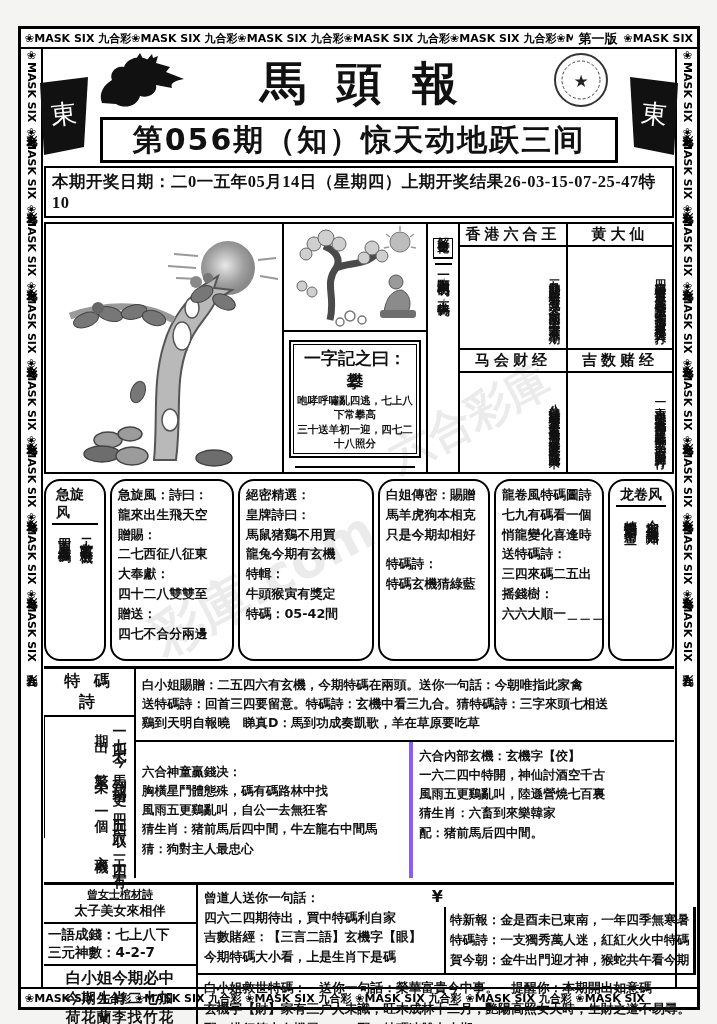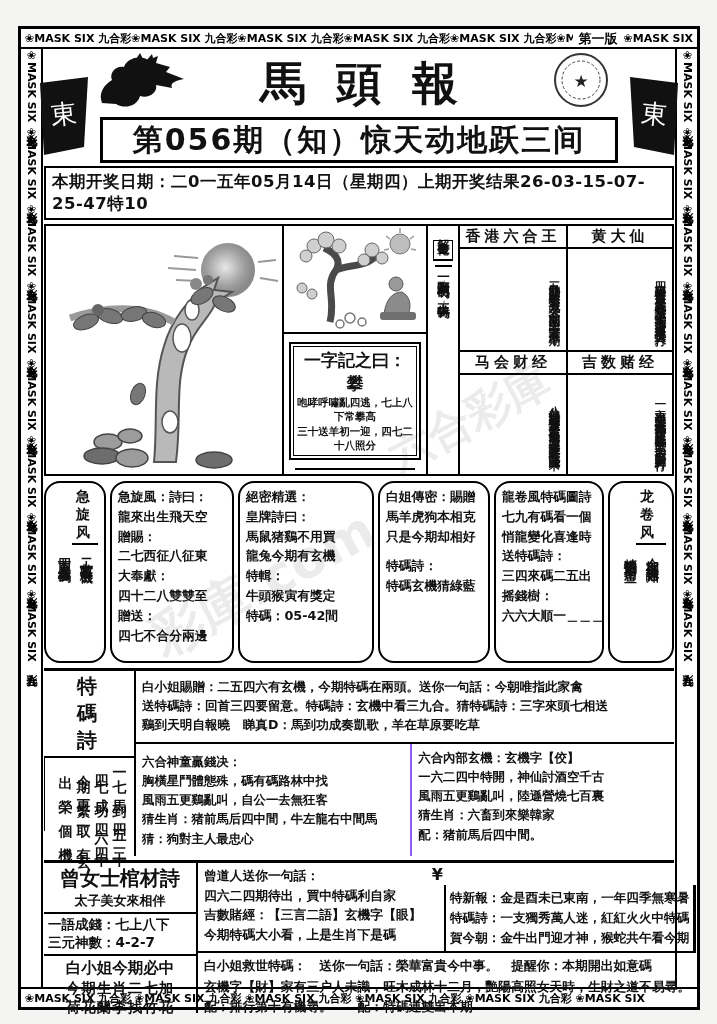--- a/index.html
+++ b/index.html
@@ -21,21 +21,21 @@
   .masthead-title{position:absolute;left:0;right:0;top:2px;text-align:center;
        font-family:"DejaVu Serif","Liberation Serif",serif;font-weight:700;font-size:46px;letter-spacing:30px;text-indent:30px;}
   .horse{position:absolute;left:52px;top:2px;}
   .stamp{position:absolute;right:64px;top:0;}
   .flag{position:absolute;top:26px;width:54px;height:84px;}
   .flag.l{left:-6px;} .flag.r{right:-6px;}
   .banner{position:absolute;left:56px;right:56px;bottom:0;border:3px solid #000;background:#fff;
        text-align:center;font-weight:700;font-size:30px;line-height:40px;letter-spacing:2px;}
   
   .datebar{flex:0 0 auto;border:2px solid #000;margin-top:3px;font-weight:700;font-size:16.5px;
-       padding:3px 6px;letter-spacing:0.5px;}
+       padding:3px 6px;letter-spacing:0.5px;font-family:Liberation Serif, serif;}
   
   .upper{flex:0 0 auto;display:flex;margin-top:4px;height:248px;border:2px solid #000;}
   .pic-main{flex:0 0 236px;border-right:2px solid #000;position:relative;overflow:hidden;}
   .midcol{flex:0 0 142px;border-right:2px solid #000;display:flex;flex-direction:column;}
   .bonsai{height:106px;border-bottom:2px solid #000;overflow:hidden;}
   .wordbox-wrap{flex:1;padding:8px 5px 4px 5px;display:flex;flex-direction:column;align-items:stretch;}
   .wordbox{border:2px solid #000;padding:2px;flex:1;}
   .wordbox-in{border:1px solid #000;height:100%;box-sizing:border-box;display:flex;flex-direction:column;justify-content:space-around;text-align:center;padding:2px;}
   .wordbox-title{font-weight:700;font-size:17px;}
   .wordbox-line{font-weight:700;font-size:10.5px;font-family:"DejaVu Serif","Liberation Serif",serif;}
@@ -47,45 +47,45 @@
   .versegrid{flex:1;display:grid;grid-template-columns:1fr 1fr;grid-template-rows:1fr 1fr;}
   .versecell{display:flex;flex-direction:column;overflow:hidden;}
   .versecell.bl{border-left:2px solid #000;} .versecell.bt{border-top:2px solid #000;}
   .versetitle{border-bottom:2px solid #000;text-align:center;font-weight:700;font-size:15px;letter-spacing:4px;padding:1px 0;}
   .versecols{flex:1;writing-mode:vertical-rl;text-orientation:upright;display:flex;justify-content:center;padding:3px 0;}
   .versecols>div{font-weight:700;font-size:11.5px;letter-spacing:2px;margin:0 4.5px;}
   
   .midband{flex:0 0 auto;display:flex;gap:4px;margin-top:5px;height:182px;}
   .rbox{border:2px solid #000;border-radius:16px;box-sizing:border-box;padding:4px 6px;overflow:hidden;}
   .vbox{display:flex;flex-direction:column;align-items:center;}
-  .vbox-title{font-weight:700;font-size:14px;border-bottom:2px solid #000;padding:1px 4px;margin-bottom:3px;margin-left:20px;}
+  .vbox-title{font-weight:700;font-size:14px;border-bottom:2px solid #000;padding:1px 4px;margin-bottom:3px;}
   .vbox-cols{flex:1;writing-mode:vertical-rl;text-orientation:upright;}
   .vbox-cols>div{font-weight:700;font-size:13px;letter-spacing:2px;margin:0 4px;}
   .plainlines>div{font-weight:700;font-size:12.8px;line-height:1.55;white-space:nowrap;}
   .gap-top{margin-top:10px;}
   
   .temaband{flex:0 0 auto;display:flex;margin-top:5px;border-top:3px solid #000;min-height:182px;}
   .temabox{flex:0 0 90px;border-right:2px solid #000;display:flex;flex-direction:column;}
-  .tema-title{border-bottom:2px solid #000;text-align:center;font-weight:700;font-size:20px;letter-spacing:4px;padding:2px 16px;}
+  .tema-title{border-bottom:2px solid #000;text-align:center;font-weight:700;font-size:16px;letter-spacing:4px;padding:2px 16px;}
   .tema-cols{flex:1;writing-mode:vertical-rl;text-orientation:upright;display:flex;justify-content:center;}
   .tema-cols>div{font-weight:700;font-size:14px;letter-spacing:5px;padding:6px 5px;border-left:1px solid #000;}
   .tema-cols>div:last-child{border-left:none;}
   .temaright{flex:1;display:flex;flex-direction:column;}
   .bxj-para{border-bottom:2px solid #000;padding:7px 6px;}
   .bxj-para>div{font-weight:700;font-size:12.6px;line-height:1.5;white-space:nowrap;}
   .temabot{flex:1;display:flex;}
-  .shentong{flex:1.05;padding:8px 6px;border-right:2px solid #8b5cf6;}
+  .shentong{flex:1.05;padding:20px 6px;border-right:4px solid #8b5cf6;}
   .neibu{flex:1;padding:4px 6px;}
   .shentong>div,.neibu>div{font-weight:700;font-size:12.4px;line-height:1.55;white-space:nowrap;}
   
   .bottomband{flex:1;display:flex;border-top:3px solid #000;margin-top:4px;min-height:150px;}
   .leftcol{flex:0 0 152px;border-right:2px solid #000;display:flex;flex-direction:column;}
   .lcell{border-bottom:2px solid #000;padding:2px 4px;text-align:center;}
   .lcell:last-child{border-bottom:none;flex:1;}
-  .coffin-title{font-family:"DejaVu Serif","Liberation Serif",serif;font-weight:700;font-size:20px;}
+  .coffin-title{font-family:"DejaVu Serif","Liberation Serif",serif;font-weight:700;font-size:11px;text-decoration:underline;}
   .coffin-sub{font-family:"DejaVu Serif","Liberation Serif",serif;font-weight:700;font-size:13px;}
   .lcell .num{font-weight:700;font-size:13.5px;text-align:left;}
   .bzz-title{font-weight:700;font-size:15.5px;}
   .bzz-line{font-weight:700;font-size:14.5px;letter-spacing:1px;}
   .rightcol{flex:1;display:flex;flex-direction:column;}
   .brow1{display:flex;border-bottom:2px solid #000;}
   .zengdao{flex:1;padding:3px 6px;}
   .zengdao>div{font-weight:700;font-size:12.8px;line-height:1.55;white-space:nowrap;}
   .texin{flex:0 0 258px;display:flex;align-items:stretch;}
   .texin-icon{font-weight:700;font-size:16px;padding:2px 1px 0 0;}

